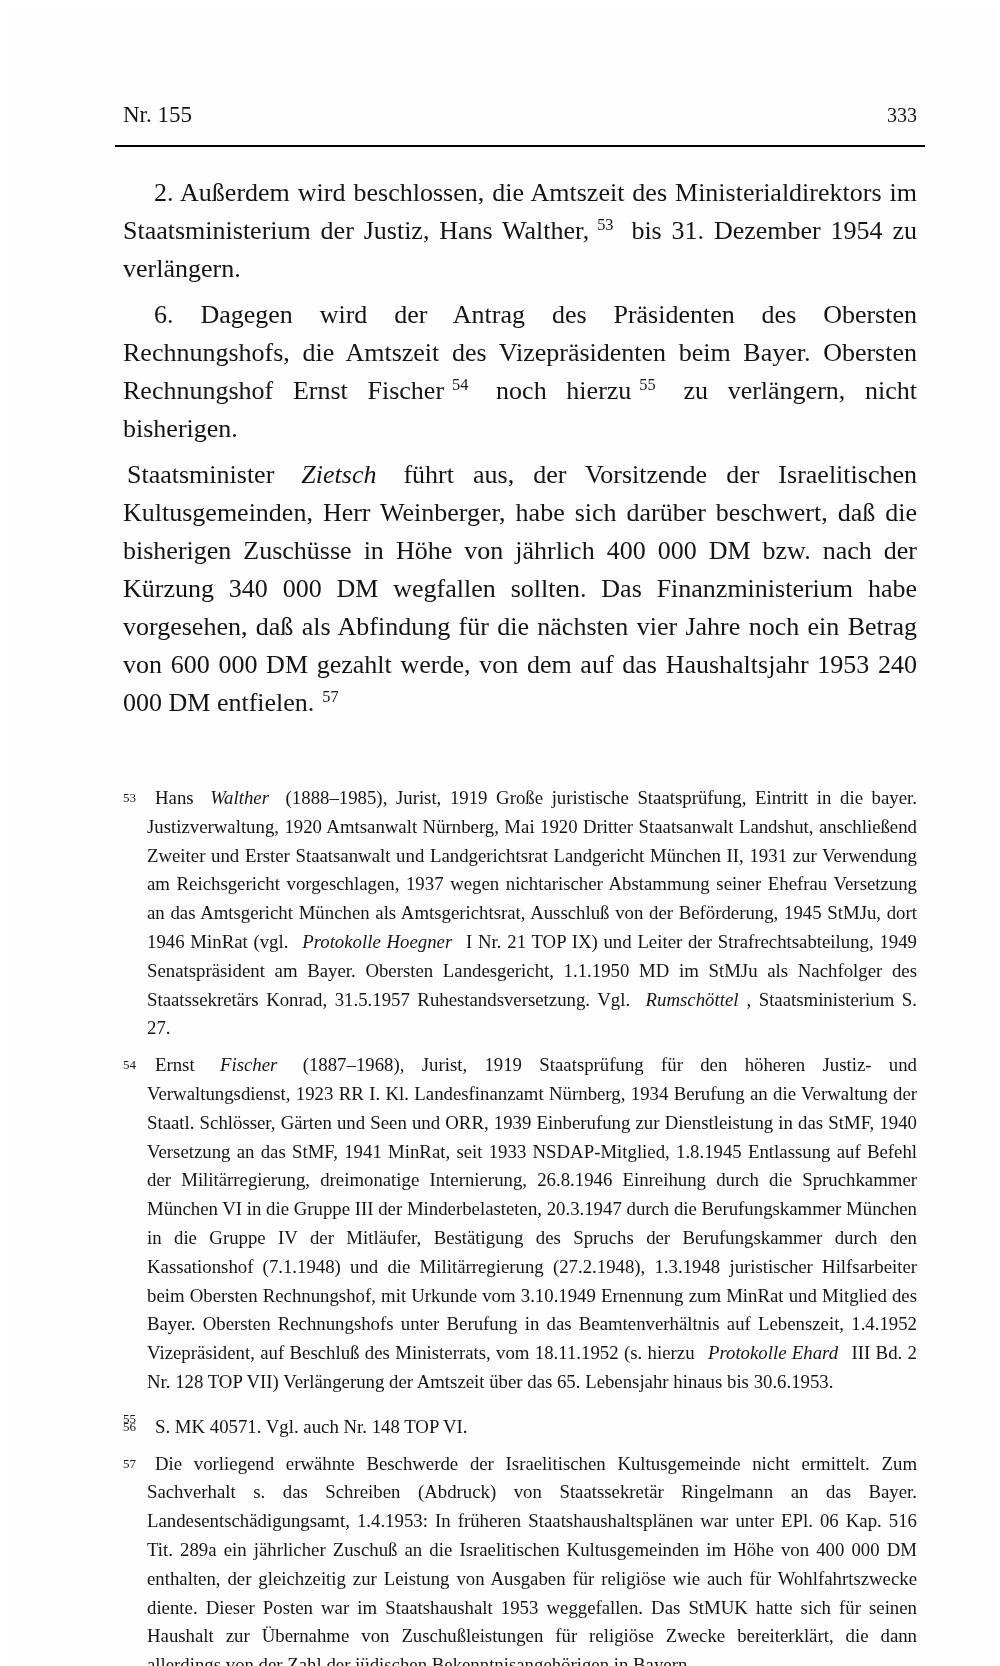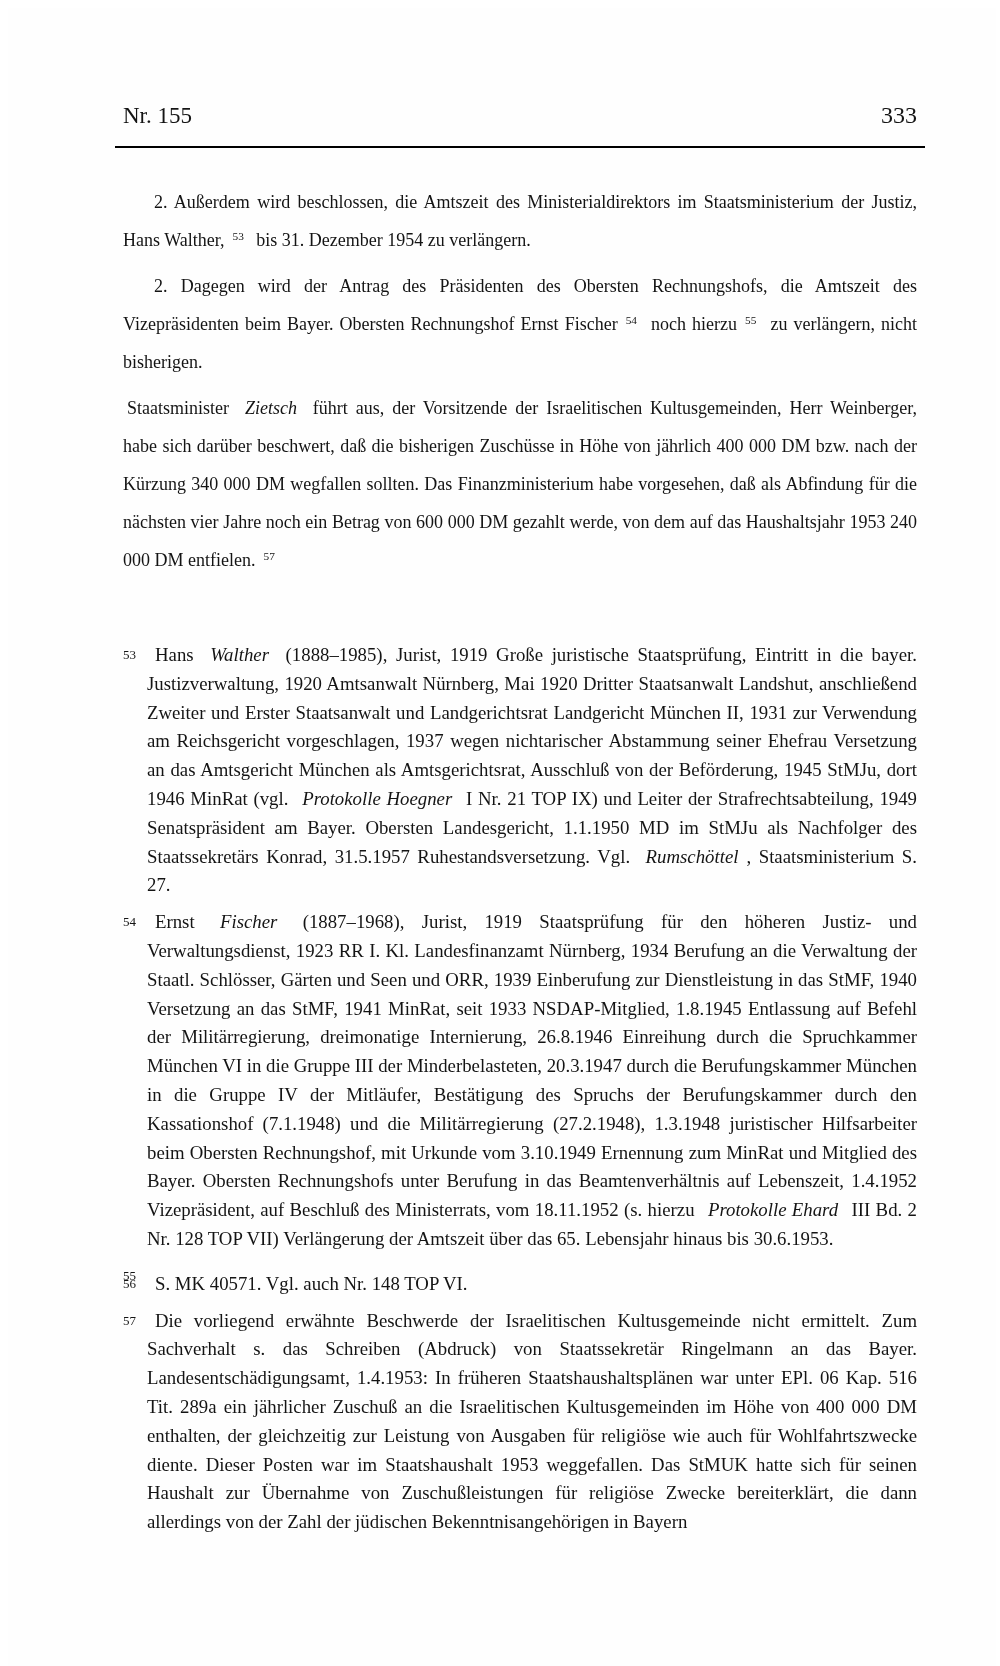--- a/index.html
+++ b/index.html
@@ -22,24 +22,24 @@
   }
   .page-header {
     display: flex;
     align-items: baseline;
     font-size: 23px;
     padding-bottom: 13px;
     border-bottom: 2px solid #000;
   }
   .page-header .hdr-left  { flex: 1; text-align: left; }
   .page-header .hdr-mid   { flex: 1.4; text-align: center; }
-  .page-header .hdr-right { flex: 1; text-align: right; font-size: 24px; }
+  .page-header .hdr-right { flex: 1; text-align: right; font-size: 20px; }
   .body-text {
-    margin-top: 27px;
-    font-size: 18px;
+    margin-top: 19px;
+    font-size: 26px;
     line-height: 38px;
     text-align: justify;
   }
   .para-num { text-indent: 27px; }
   .section-heading {
     font-style: italic;
     margin-top: 17px;
     margin-bottom: 9px;
     text-align: left;
   }
@@ -75,21 +75,21 @@
 <div class="page">
   <div class="content">
 
     <div class="page-header">
       <span class="hdr-left">Nr. 155</span>
       <span class="hdr-right">333</span>
     </div>
 
     <div class="body-text">
       <p class="para-num"><span>2. Außerdem wird beschlossen, die Amtszeit des Ministerialdirektors im Staatsministerium der Justiz, Hans Walther,</span><span class="sup">53</span><span> bis 31. Dezember 1954 zu verlängern.</span></p>
-      <p class="para-num"><span>2. Dagegen wird der Antrag des Präsidenten des Obersten Rechnungshofs, die Amtszeit des Vizepräsidenten beim Bayer. Obersten Rechnungshof Ernst Fischer</span><span class="sup">54</span><span> noch hierzu</span><span class="sup">55</span><span> zu verlängern, nicht bisherigen.</span></p>
+      <p class="para-num"><span>6. Dagegen wird der Antrag des Präsidenten des Obersten Rechnungshofs, die Amtszeit des Vizepräsidenten beim Bayer. Obersten Rechnungshof Ernst Fischer</span><span class="sup">54</span><span> noch hierzu</span><span class="sup">55</span><span> zu verlängern, nicht bisherigen.</span></p>
       <p><span>Staatsminister </span><span class="it">Zietsch</span><span> führt aus, der Vorsitzende der Israelitischen Kultusgemeinden, Herr Weinberger, habe sich darüber beschwert, daß die bisherigen Zuschüsse in Höhe von jährlich 400 000 DM bzw. nach der Kürzung 340 000 DM wegfallen sollten. Das Finanzministerium habe vorgesehen, daß als Abfindung für die nächsten vier Jahre noch ein Betrag von 600 000 DM gezahlt werde, von dem auf das Haushaltsjahr 1953 240 000 DM entfielen.</span><span class="sup">57</span></p>
     </div>
 
     <div class="footnotes">
       <div class="footnote">
         <span class="fn-num">53</span>
         <span><span>Hans </span><span class="it">Walther</span><span> (1888–1985), Jurist, 1919 Große juristische Staatsprüfung, Eintritt in die bayer. Justizverwaltung, 1920 Amtsanwalt Nürnberg, Mai 1920 Dritter Staatsanwalt Landshut, anschließend Zweiter und Erster Staatsanwalt und Landgerichtsrat Landgericht München II, 1931 zur Verwendung am Reichsgericht vorgeschlagen, 1937 wegen nichtarischer Abstammung seiner Ehefrau Versetzung an das Amtsgericht München als Amtsgerichtsrat, Ausschluß von der Beförderung, 1945 StMJu, dort 1946 MinRat (vgl. </span><span class="it">Protokolle Hoegner</span><span> I Nr. 21 TOP IX) und Leiter der Strafrechtsabteilung, 1949 Senatspräsident am Bayer. Obersten Landesgericht, 1.1.1950 MD im StMJu als Nachfolger des Staatssekretärs Konrad, 31.5.1957 Ruhestandsversetzung. Vgl. </span><span class="it">Rumschöttel</span><span>, Staatsministerium S. 27.</span></span>
       </div>
       <div class="footnote">
         <span class="fn-num">54</span>

